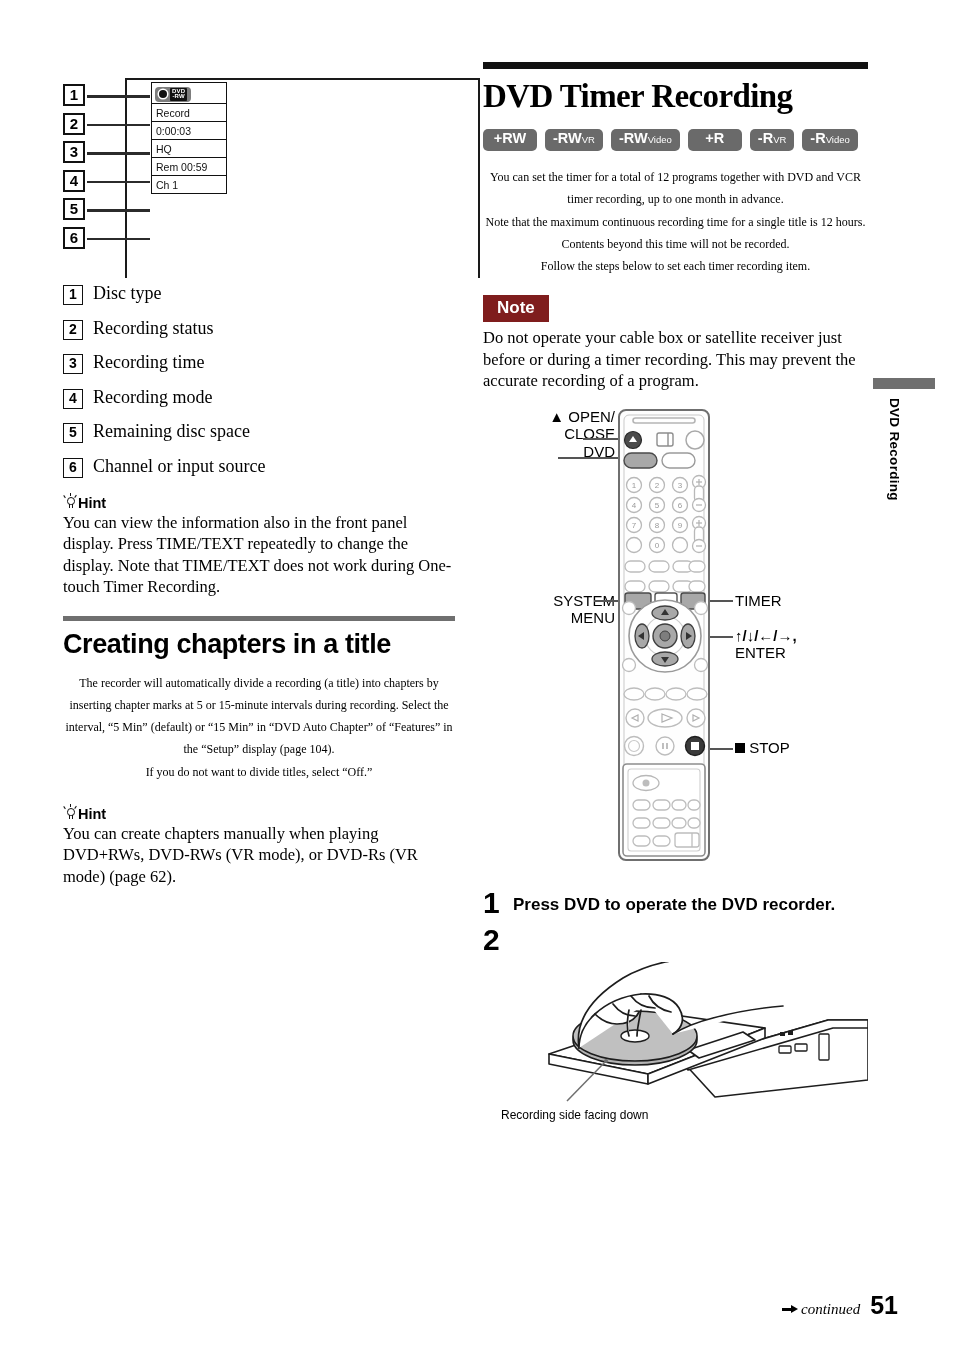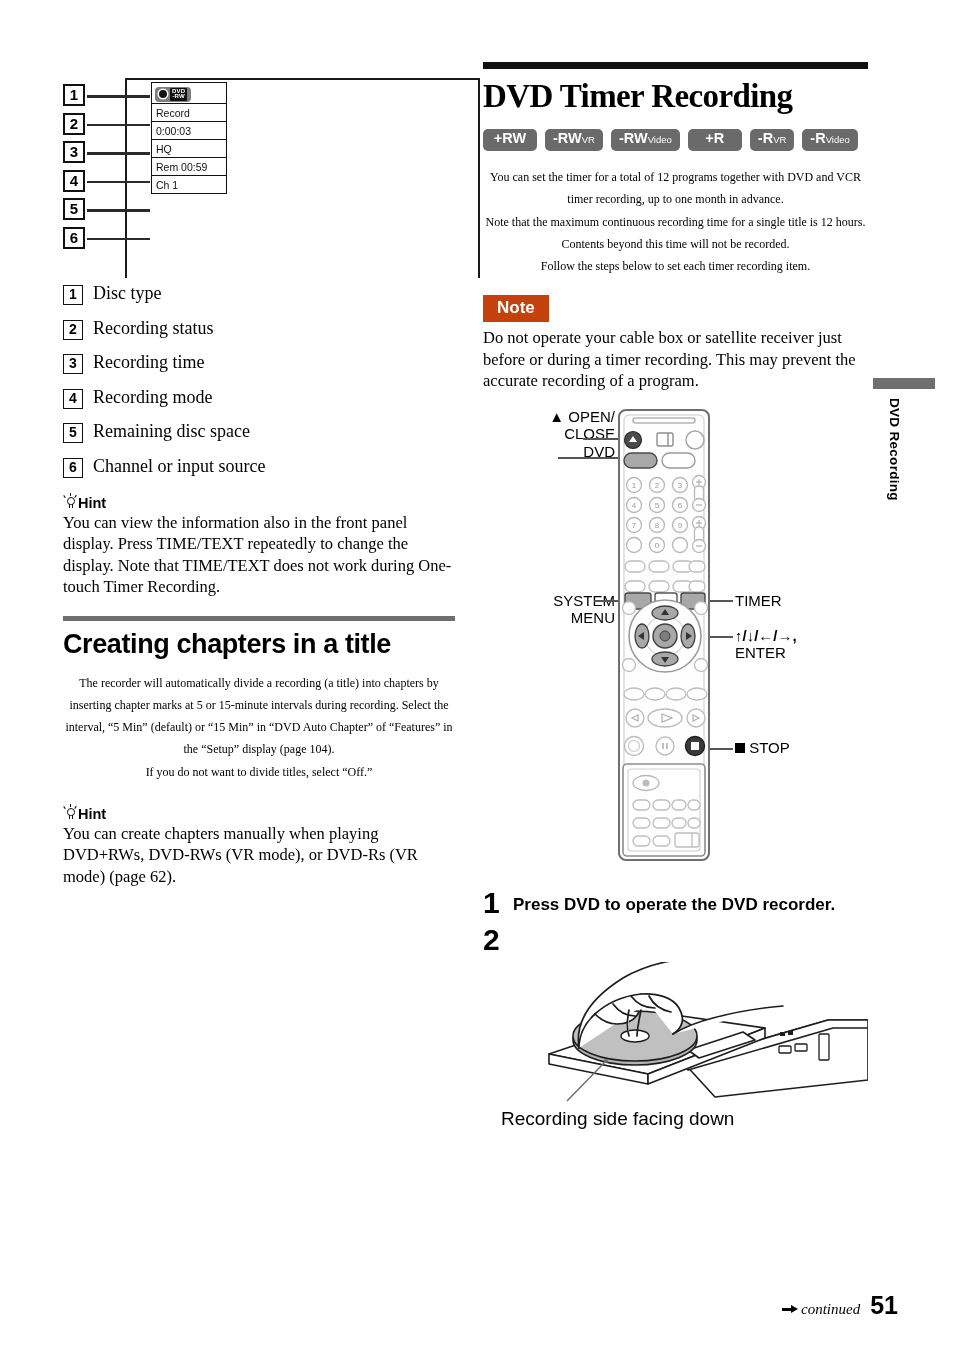--- a/index.html
+++ b/index.html
@@ -102,21 +102,21 @@
     display:inline-flex;align-items:baseline;justify-content:center;
     height:22px;box-sizing:border-box;padding:0 8px;line-height:19px;
     font-size:14.5px;white-space:nowrap;
   }
   .badge .sub{font-size:9.5px;font-weight:normal;letter-spacing:0;}
   .badge.w-wide{min-width:54px;}
 
   
   .note{margin-top:18px;}
   .note-tag{
-    display:inline-block;background:#c2410c;color:#fff;
+    display:inline-block;background:#7f1d1d;color:#fff;
     font-family:"Liberation Sans",sans-serif;font-weight:bold;font-size:17px;
     padding:3px 14px 4px 14px;margin-bottom:5px;
   }
   .note-body{font-size:16.5px;line-height:21.5px;}
 
   
   .remote-fig{position:relative;height:480px;margin-top:10px;}
   .rlabel{
     position:absolute;font-family:"Liberation Sans",sans-serif;font-size:15px;
     line-height:17.5px;white-space:nowrap;
@@ -132,21 +132,21 @@
   }
   .step-t{
     font-family:"Liberation Sans",sans-serif;font-weight:bold;font-size:17px;
     line-height:23px;padding-top:5px;
   }
 
   
   .tray-fig{position:relative;height:175px;margin-top:2px;}
   .tray-cap{
     position:absolute;left:18px;top:146px;
-    font-family:"Liberation Sans",sans-serif;font-size:19px;
+    font-family:"Liberation Sans",sans-serif;font-size:12px;
   }
 
   
   .sidetab{position:absolute;left:873px;top:378px;width:62px;}
   .sidetab .bar{width:62px;height:11px;background:#6f6f6f;}
   .sidetab .vtxt{
     font-family:"Liberation Sans",sans-serif;font-weight:bold;font-size:13.5px;
     writing-mode:vertical-rl;text-orientation:mixed;margin-top:9px;margin-left:14px;
     letter-spacing:.3px;
   }

